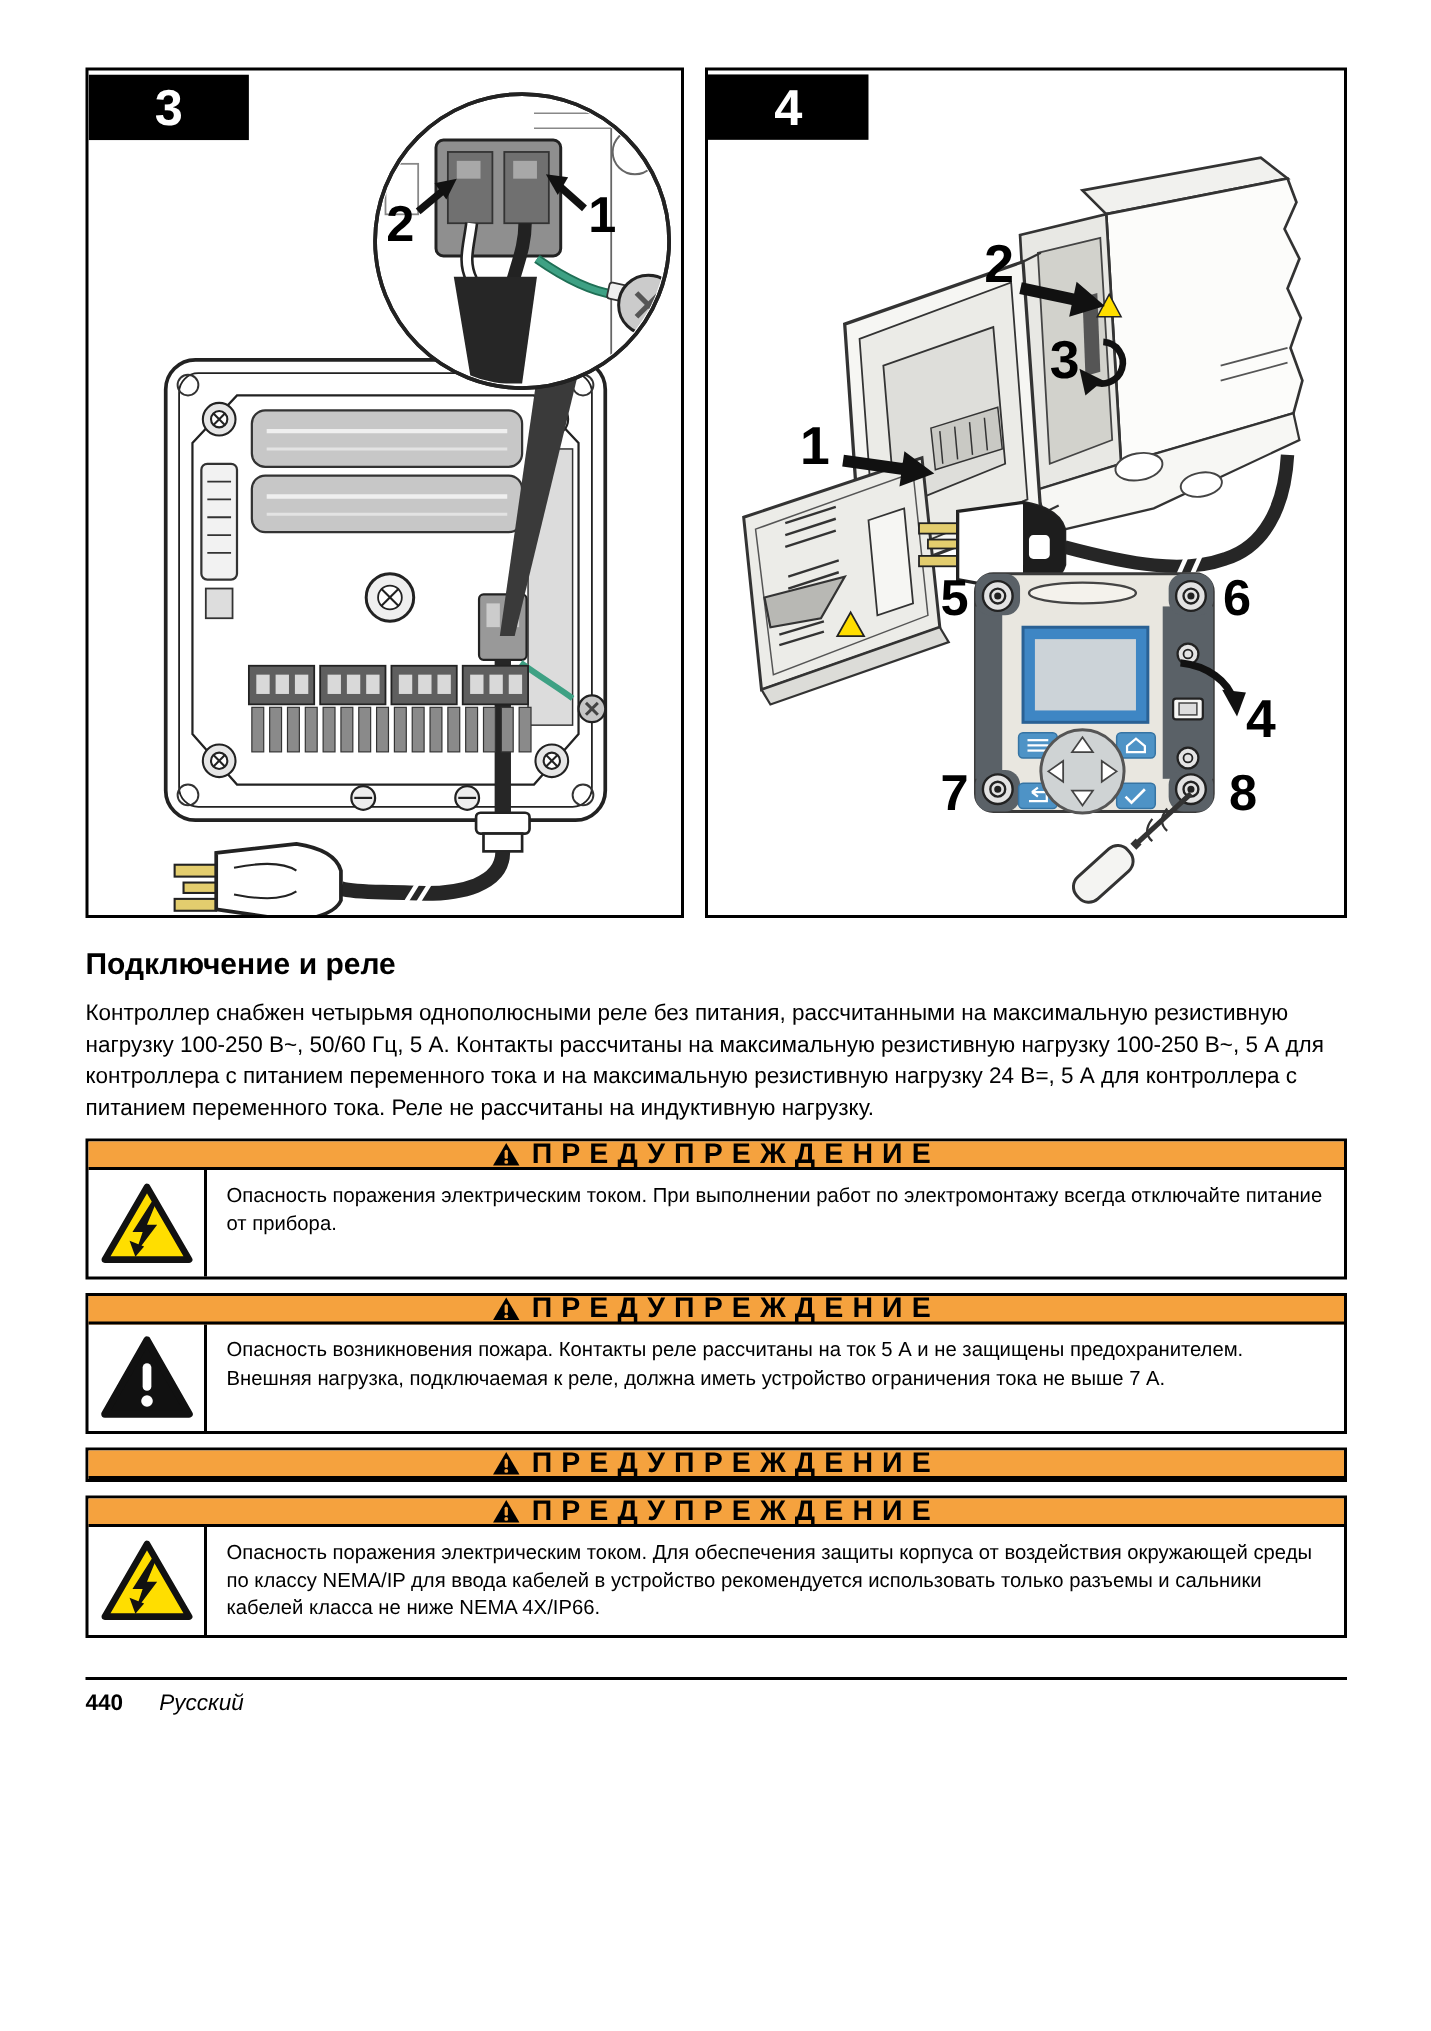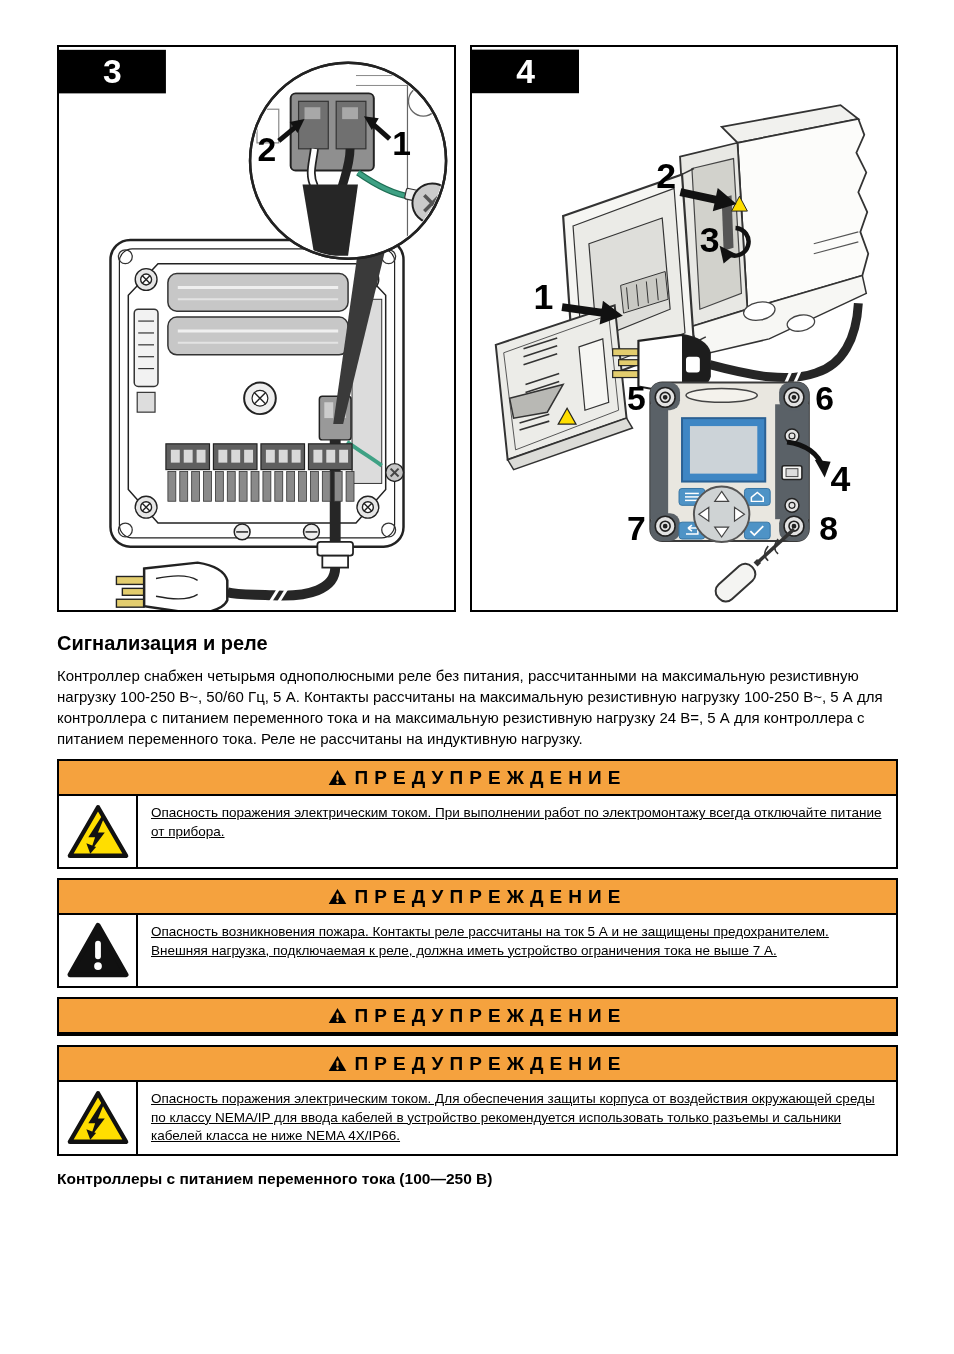--- a/index.html
+++ b/index.html
@@ -22,33 +22,33 @@
   svg text.tag { fill:#fff; }
 
   
   h1.sec { font-size: 20px; margin: 20px 0 10px 0; }
   p.bodytext { font-size: 15px; line-height: 21px; margin: 0 0 10px 0; }
   h2.sec { font-size: 18px; margin: 20px 0 13px 0; }
 
   
   .warning { border: 2px solid #000; margin-bottom: 9px; }
   .warn-header {
-    background: #F5A23E; border-bottom: 2px solid #000; height: 35px;
+    background: #F5A23E; border-bottom: 2px solid #000; height: 19px;
     display: flex; align-items: center; justify-content: center; gap: 7px;
   }
   .warn-header .w-label {
     font-weight: bold; font-size: 19px; letter-spacing: 0.32em; line-height: 1;
   }
   .warn-header svg { display:block; }
   .warn-body { display: flex; align-items: stretch; }
   .warn-icon {
     flex: 0 0 79px; border-right: 2px solid #000;
     display: flex; align-items: center; justify-content: center; padding: 7px 0;
   }
-  .warn-text { flex: 1; padding: 8px 12px 8px 13px; font-size: 13.5px; line-height: 18.5px; text-decoration: underline; }
+  .warn-text { flex: 1; padding: 8px 12px 8px 13px; font-size: 13.5px; line-height: 18.5px; }
 
   .ac-heading { font-size: 15.5px; font-weight: bold; margin-top: 14px; }
 
   
   .footer { margin-top: 26px; border-top: 2px solid #000; padding-top: 7px; font-size: 15px; }
   .footer .pagenum { font-weight: bold; }
   .footer .lang { font-style: italic; margin-left: 20px; }
 </style>
 </head>
 <body>
@@ -388,21 +388,21 @@
           <rect x="243" y="528" width="46" height="20" rx="9" fill="#f4f4f2" stroke="#333" stroke-width="2" transform="rotate(-42 266 538)"></rect>
           <line x1="286" y1="516" x2="290" y2="520" stroke="#333" stroke-width="5"></line>
         </g>
 
         <rect x="0" y="0" width="108" height="44" fill="#000"></rect>
         <text class="tag" x="54" y="34" font-size="34" text-anchor="middle">4</text>
       </svg>
     </figure>
   </div>
 
-  <h1 class="sec">Сигнализация и реле</h1>
+  <h1 class="sec">Подключение и реле</h1>
   <p class="bodytext">Контроллер снабжен четырьмя однополюсными реле без питания, рассчитанными на максимальную резистивную нагрузку 100-250 В~, 50/60 Гц, 5 А. Контакты рассчитаны на максимальную резистивную нагрузку 100-250 В~, 5 А для контроллера с питанием переменного тока и на максимальную резистивную нагрузку 24 В=, 5 А для контроллера с питанием переменного тока. Реле не рассчитаны на индуктивную нагрузку.</p>
 
 
   <div class="warning">
     <div class="warn-header">
       <svg width="19" height="17" viewBox="0 0 19 17">
           <polygon points="9.5,1 18.3,16 0.7,16" fill="#000"></polygon>
           <rect x="8.4" y="5.5" width="2.2" height="6" rx="1" fill="#F5A23E"></rect>
           <circle cx="9.5" cy="13.6" r="1.3" fill="#F5A23E"></circle>
         </svg>
@@ -466,16 +466,19 @@
         <svg width="64" height="57" viewBox="0 0 66 58">
             <polygon points="33,4 62,54 4,54" fill="#FFDE00" stroke="#111" stroke-width="4.5" stroke-linejoin="round"></polygon>
             <polygon points="37,13 23,35 30,35 25,50 40,30 33,30 40,13" fill="#111"></polygon>
             <polygon points="25,52 21,41 31,45" fill="#111"></polygon>
           </svg>
       </div>
       <div class="warn-text">Опасность поражения электрическим током. Для обеспечения защиты корпуса от воздействия окружающей среды по классу NEMA/IP для ввода кабелей в устройство рекомендуется использовать только разъемы и сальники кабелей класса не ниже NEMA 4X/IP66.</div>
     </div>
   </div>
 
-  <p class="ac-heading">Контроллеры с питанием переменного тока (100—250 В)</p>
-
+
+  <div class="footer">
+    <span class="pagenum">440</span>
+    <span class="lang">Русский</span>
+  </div>
 
 </div>
 
 </body></html>

